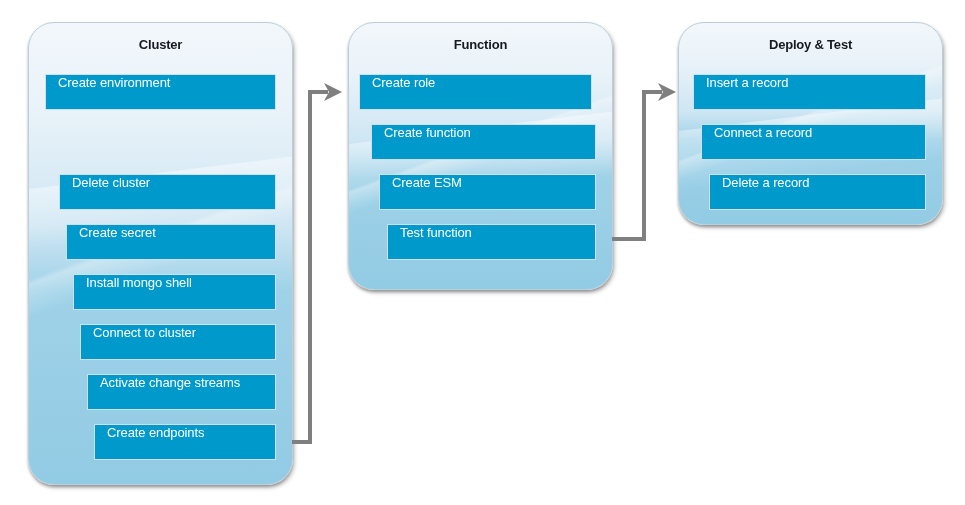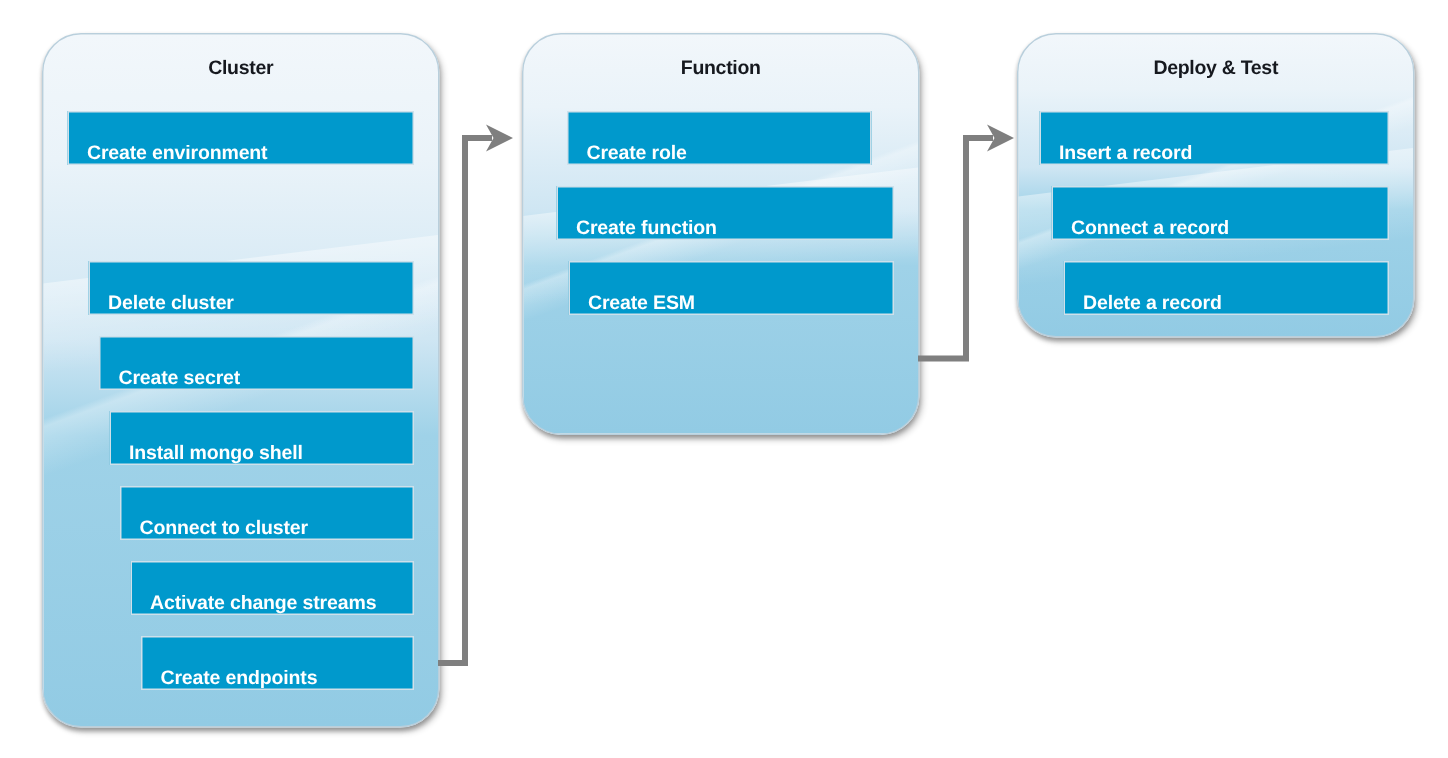--- a/index.html
+++ b/index.html
@@ -46,26 +46,26 @@
     color:#16191f;
     letter-spacing:-0.2px;
   }
 
   
   .step{
     position:absolute;
     height:36px;
     box-sizing:border-box;
     display:flex;
-    align-items:flex-end;
+    align-items:flex-start;
     background:#0099cc;
     border:1px solid #cfe0ea;
     color:#ffffff;
     font-size:13px;
-    font-weight:bold;
+    font-weight:normal;
     letter-spacing:-0.1px;
     padding-left:12px;
     white-space:nowrap;
   }
   .step.highlight{ background:#ff9933; border-color:#f2c190; }
 
   
   .conn{position:absolute;pointer-events:none;}
   .conn svg{display:block;overflow:visible;}
 </style>
@@ -101,28 +101,31 @@
         <span>Create endpoints</span>
       </div>
     </div>
   </div>
 
   <div class="group" style="left:348px;top:22px;width:265px;height:268px;">
     <div class="group-inner">
       <div class="swoosh" style="top:105px;"></div>
       <div class="group-title" style="top:14px;">Function</div>
 
-      <div class="step" style="left:29px;top:51px;width:203px;">
+      <div class="step" style="left:10px;top:51px;width:233px;">
         <span>Create role</span>
       </div>
       <div class="step" style="left:22px;top:101px;width:225px;">
         <span>Create function</span>
       </div>
       <div class="step" style="left:30px;top:151px;width:217px;">
         <span>Create ESM</span>
+      </div>
+      <div class="step" style="left:38px;top:201px;width:209px;">
+        <span>Test function</span>
       </div>
     </div>
   </div>
 
   <div class="group" style="left:678px;top:22px;width:265px;height:203px;">
     <div class="group-inner">
       <div class="swoosh" style="top:92px;"></div>
       <div class="group-title" style="top:14px;">Deploy &amp; Test</div>
 
       <div class="step" style="left:14px;top:51px;width:233px;">

